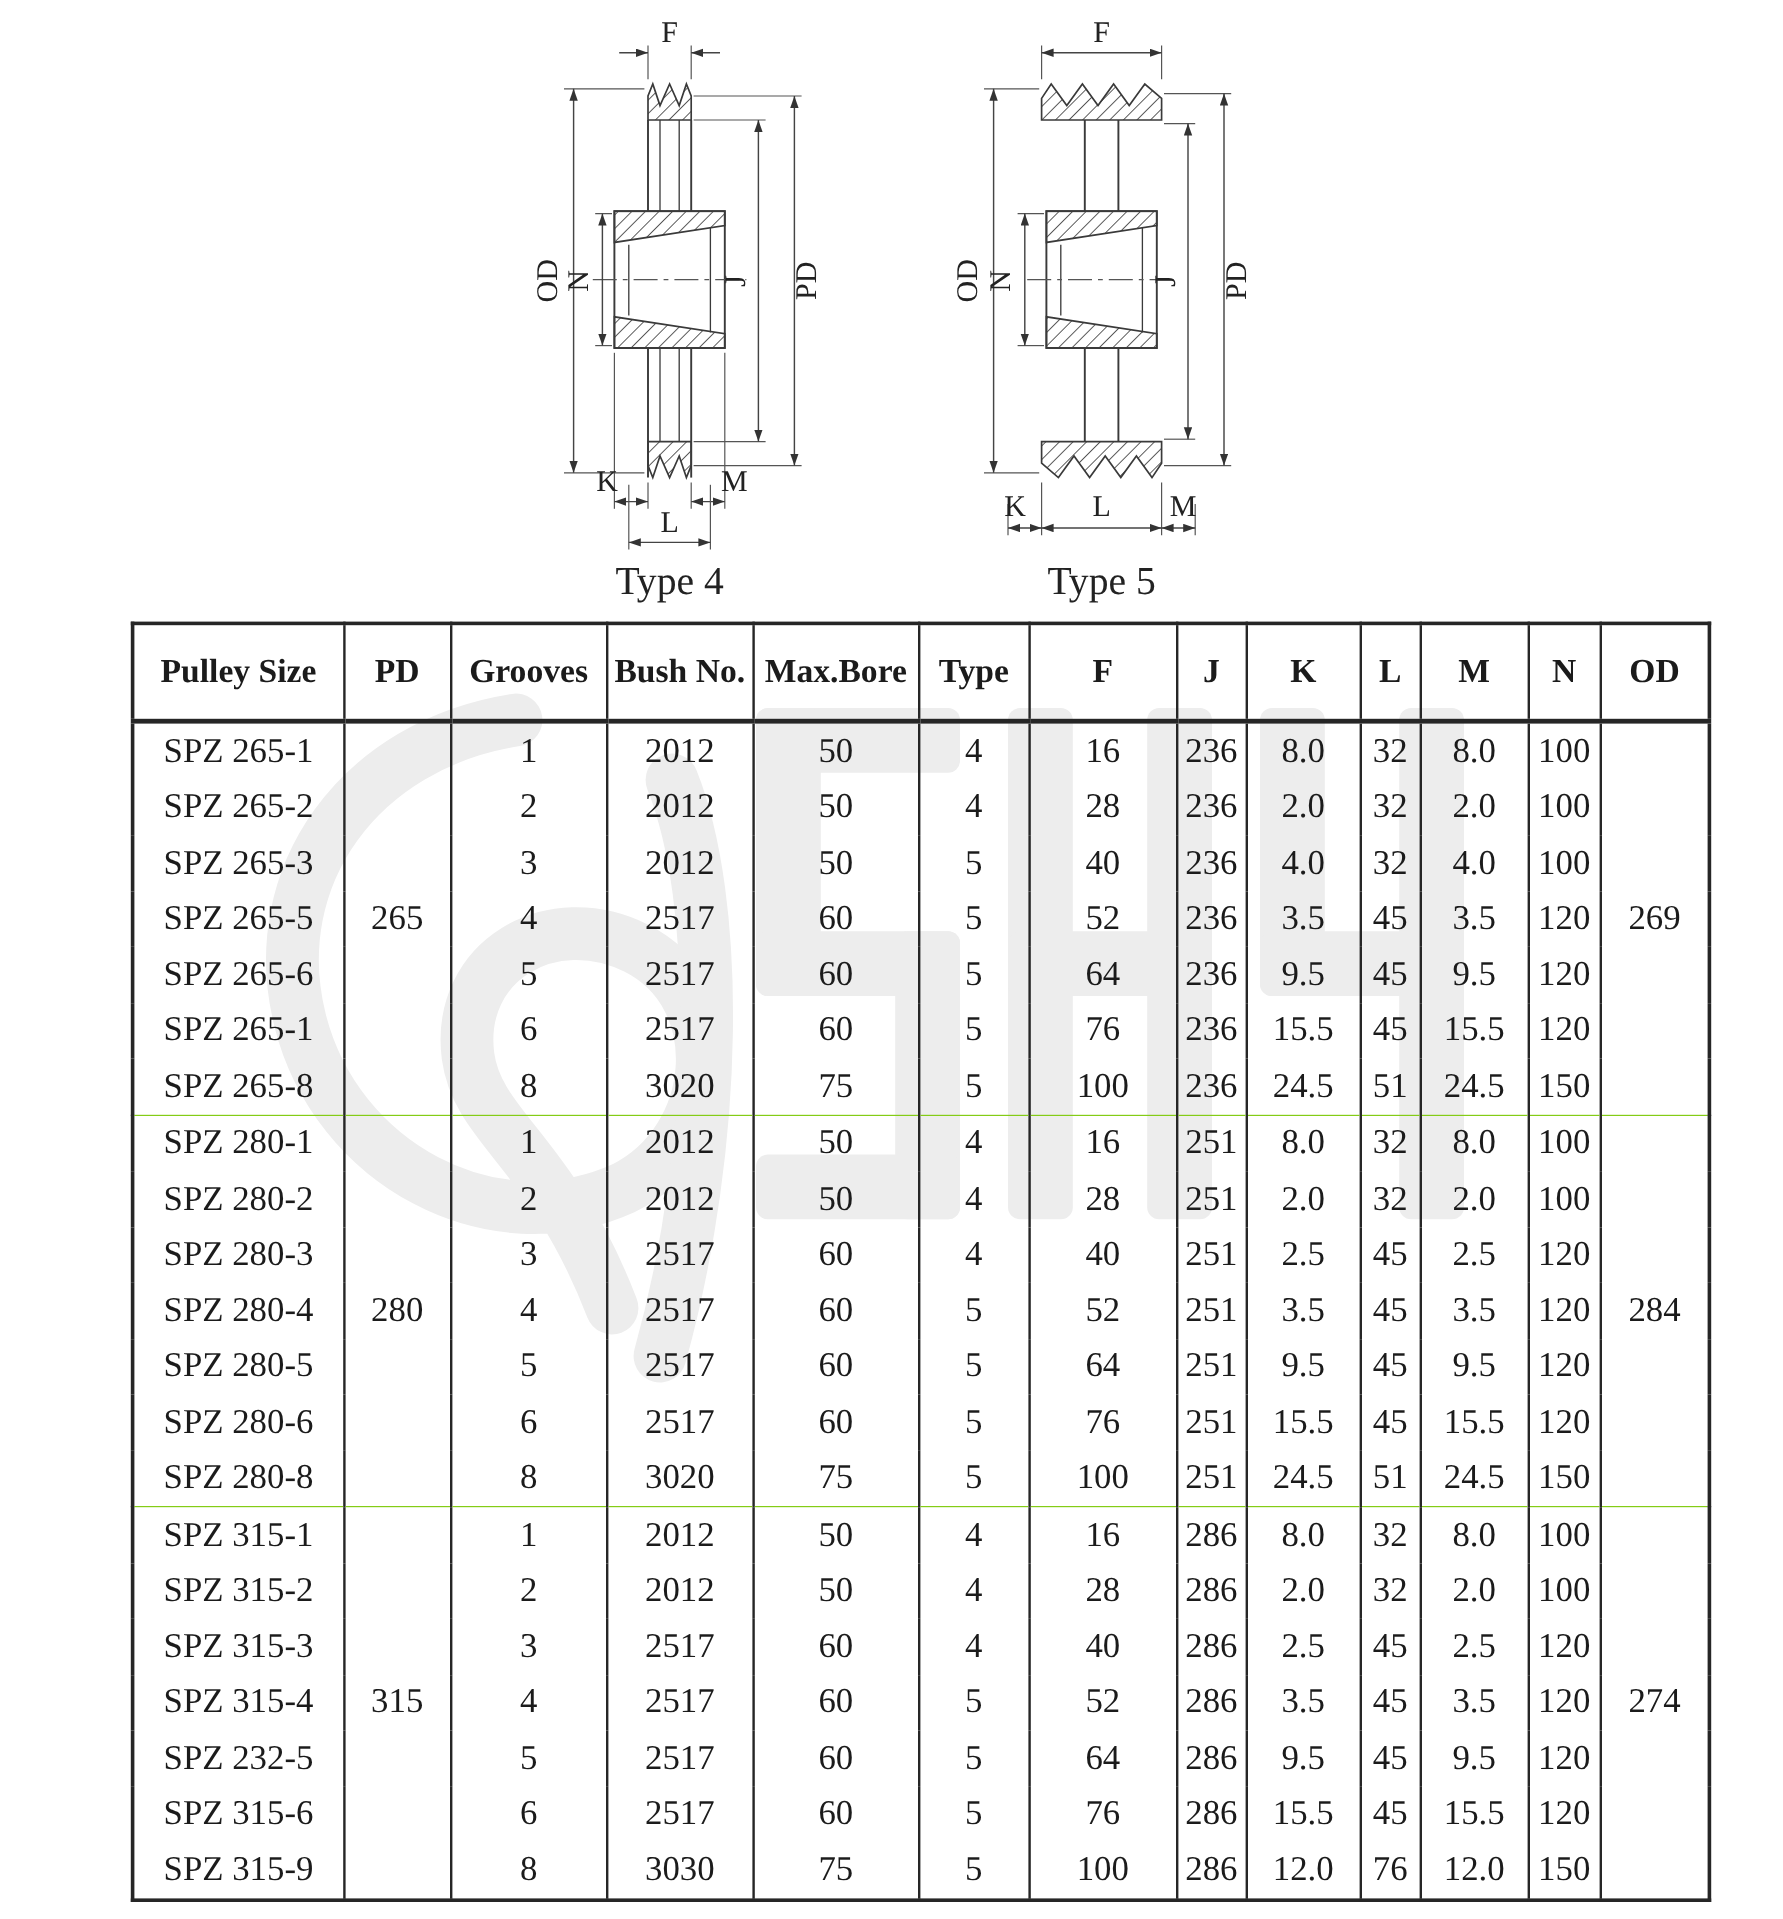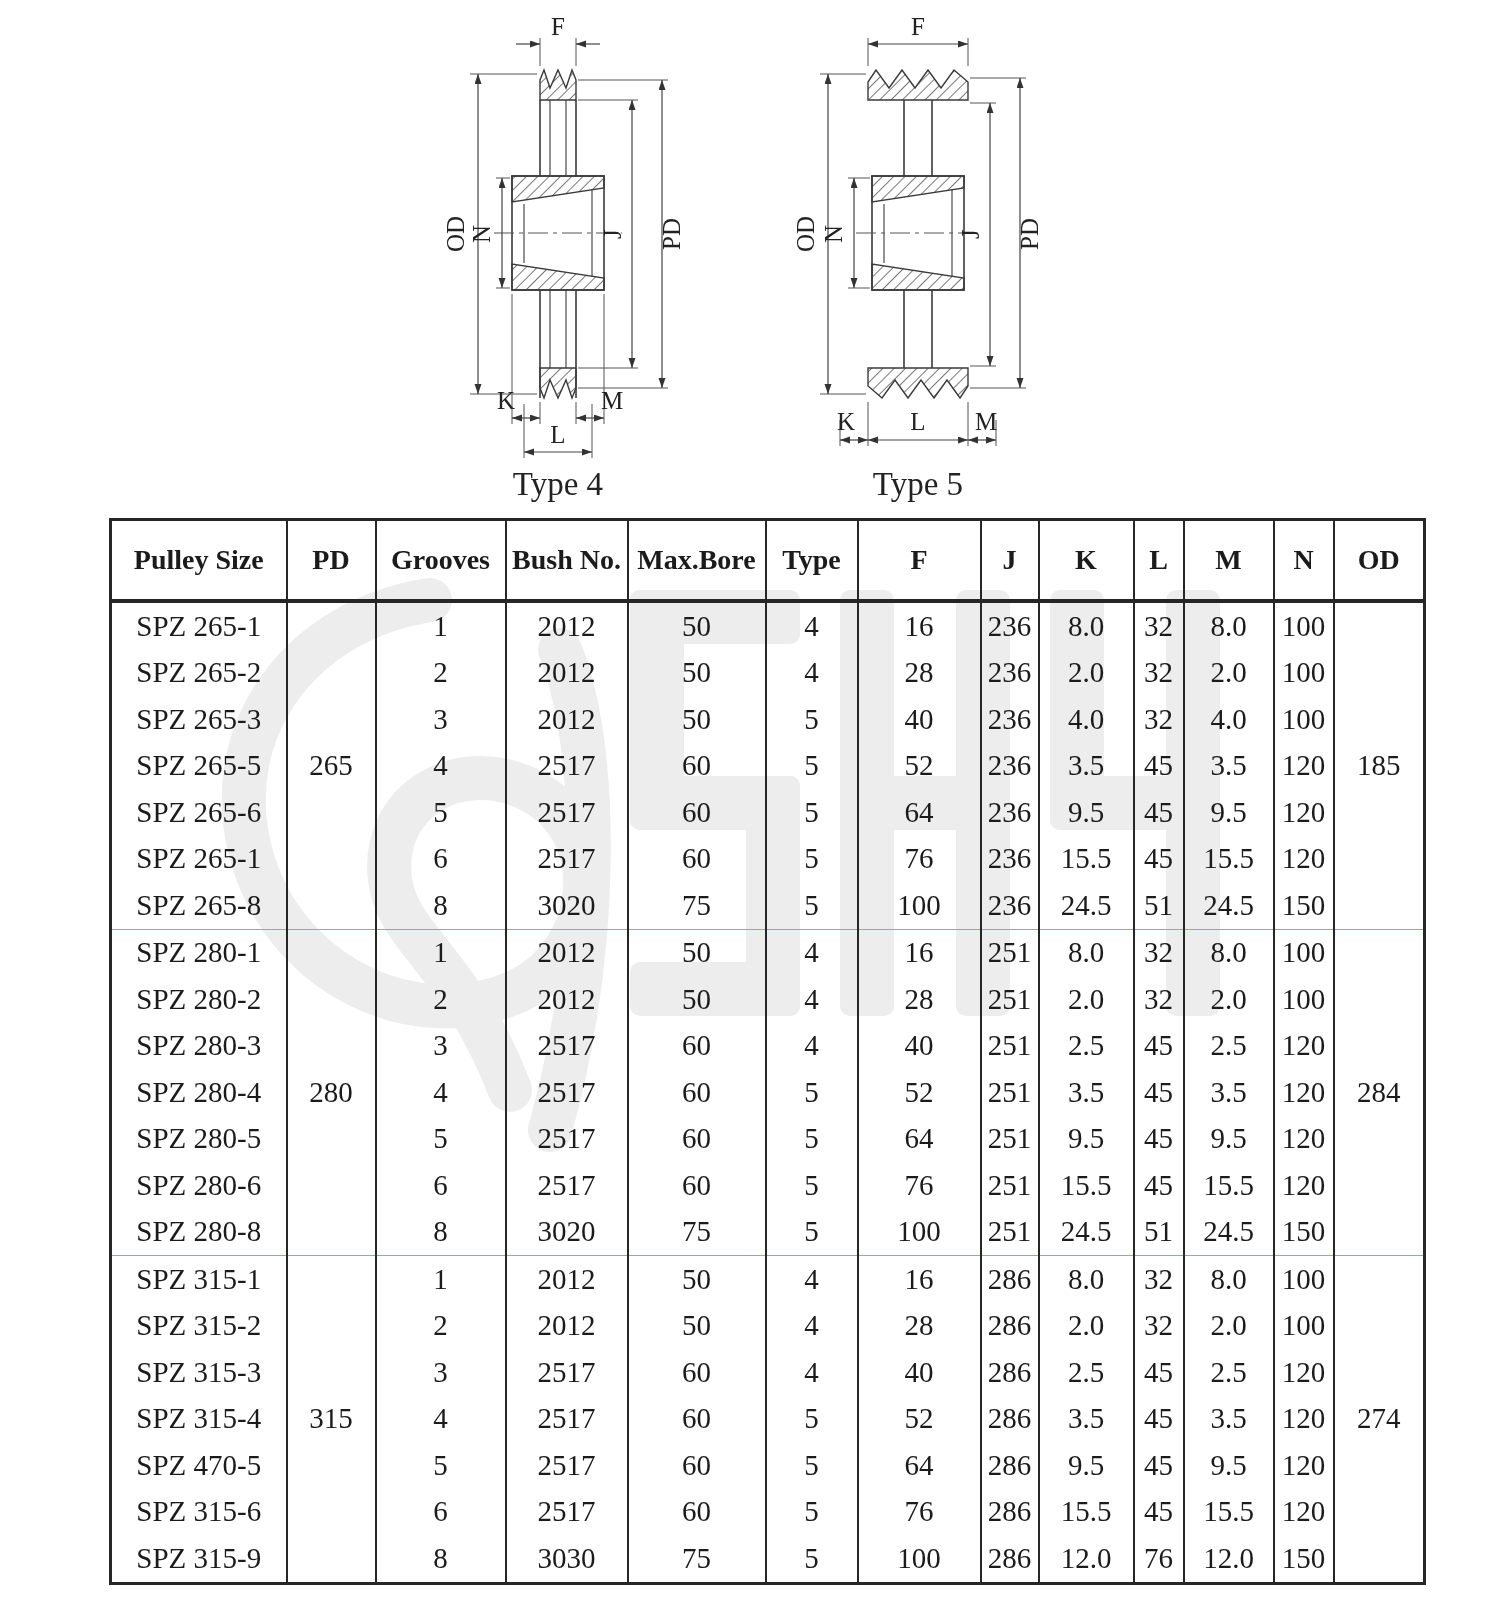--- a/index.html
+++ b/index.html
@@ -246,21 +246,21 @@
             <td>1</td>
             <td>2012</td>
             <td>50</td>
             <td>4</td>
             <td>16</td>
             <td>236</td>
             <td>8.0</td>
             <td>32</td>
             <td>8.0</td>
             <td>100</td>
-            <td rowspan="7">185</td>
+            <td rowspan="7">269</td>
           </tr>
           <tr>
             <td>SPZ 265-2</td>
             <td>2</td>
             <td>2012</td>
             <td>50</td>
             <td>4</td>
             <td>28</td>
             <td>236</td>
             <td>2.0</td>
@@ -474,21 +474,21 @@
             <td>60</td>
             <td>5</td>
             <td>52</td>
             <td>286</td>
             <td>3.5</td>
             <td>45</td>
             <td>3.5</td>
             <td>120</td>
           </tr>
           <tr>
-            <td>SPZ 470-5</td>
+            <td>SPZ 232-5</td>
             <td>5</td>
             <td>2517</td>
             <td>60</td>
             <td>5</td>
             <td>64</td>
             <td>286</td>
             <td>9.5</td>
             <td>45</td>
             <td>9.5</td>
             <td>120</td>

